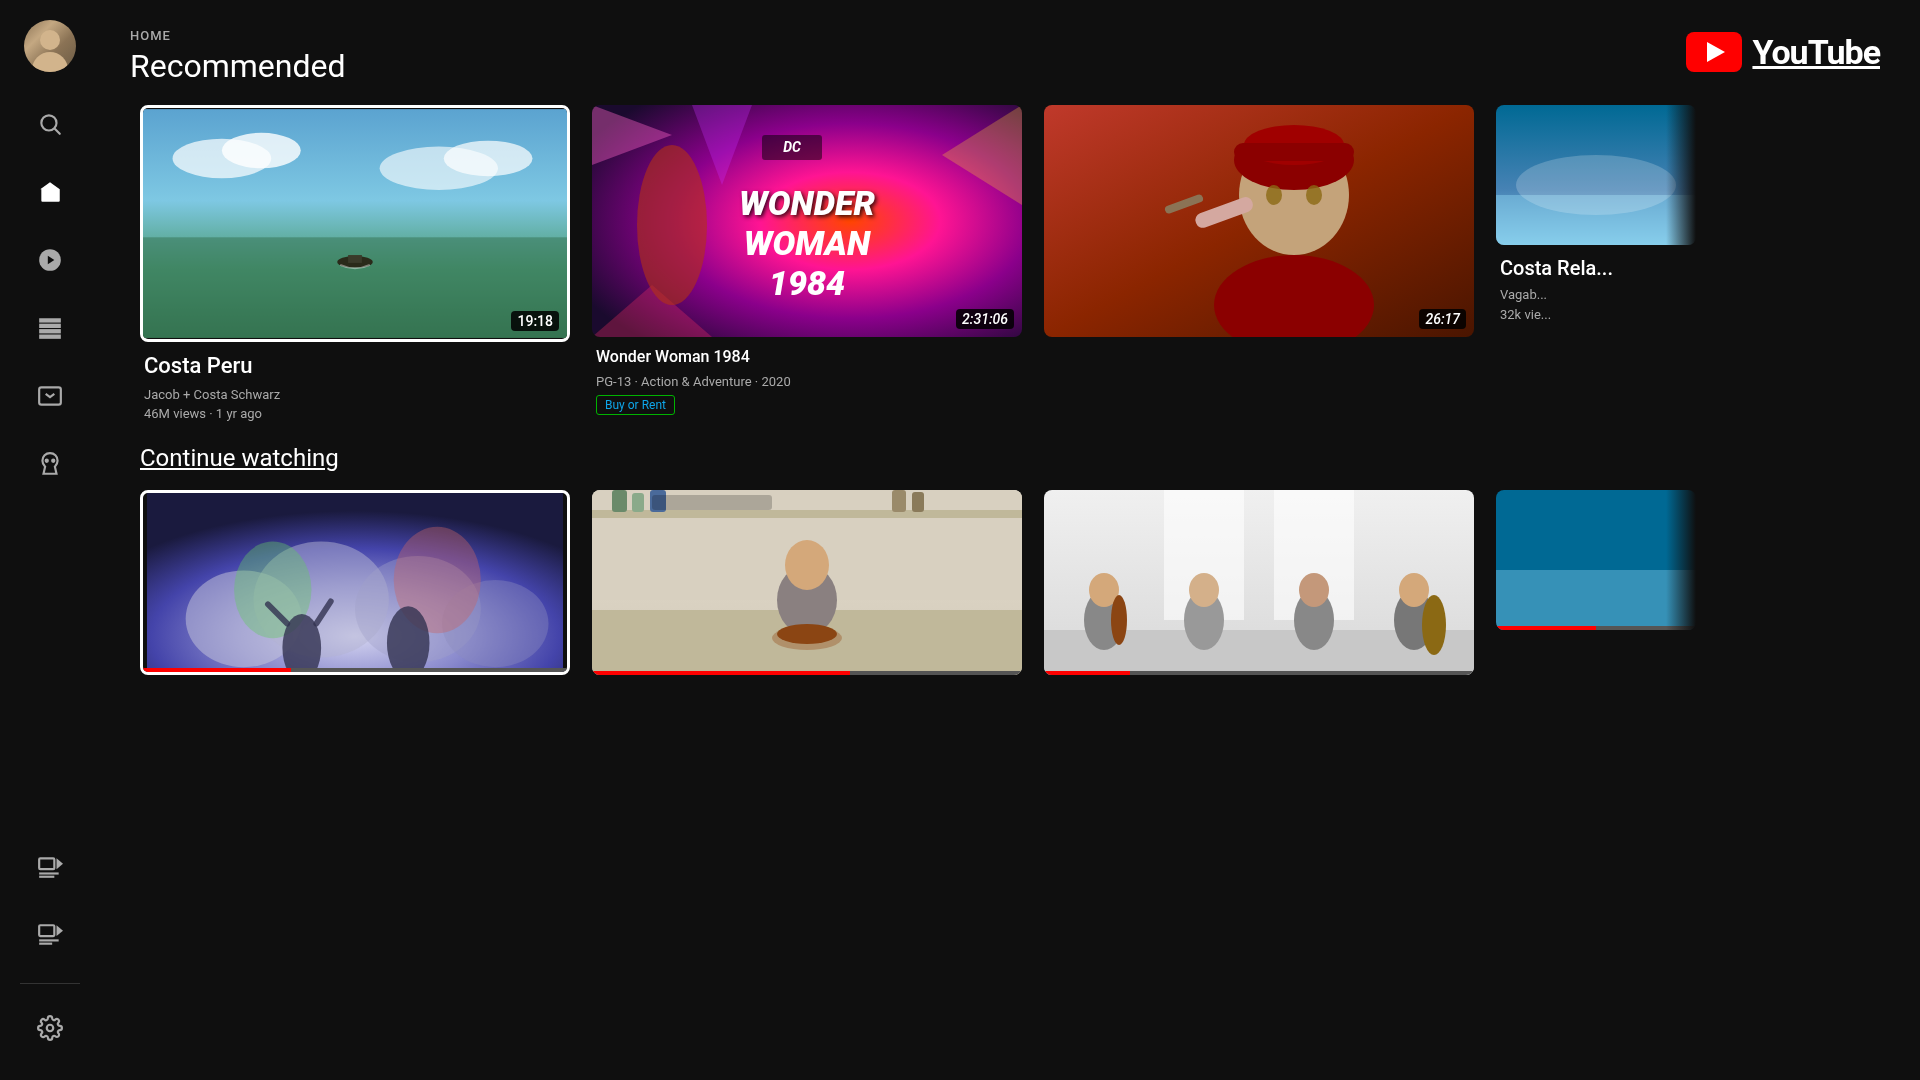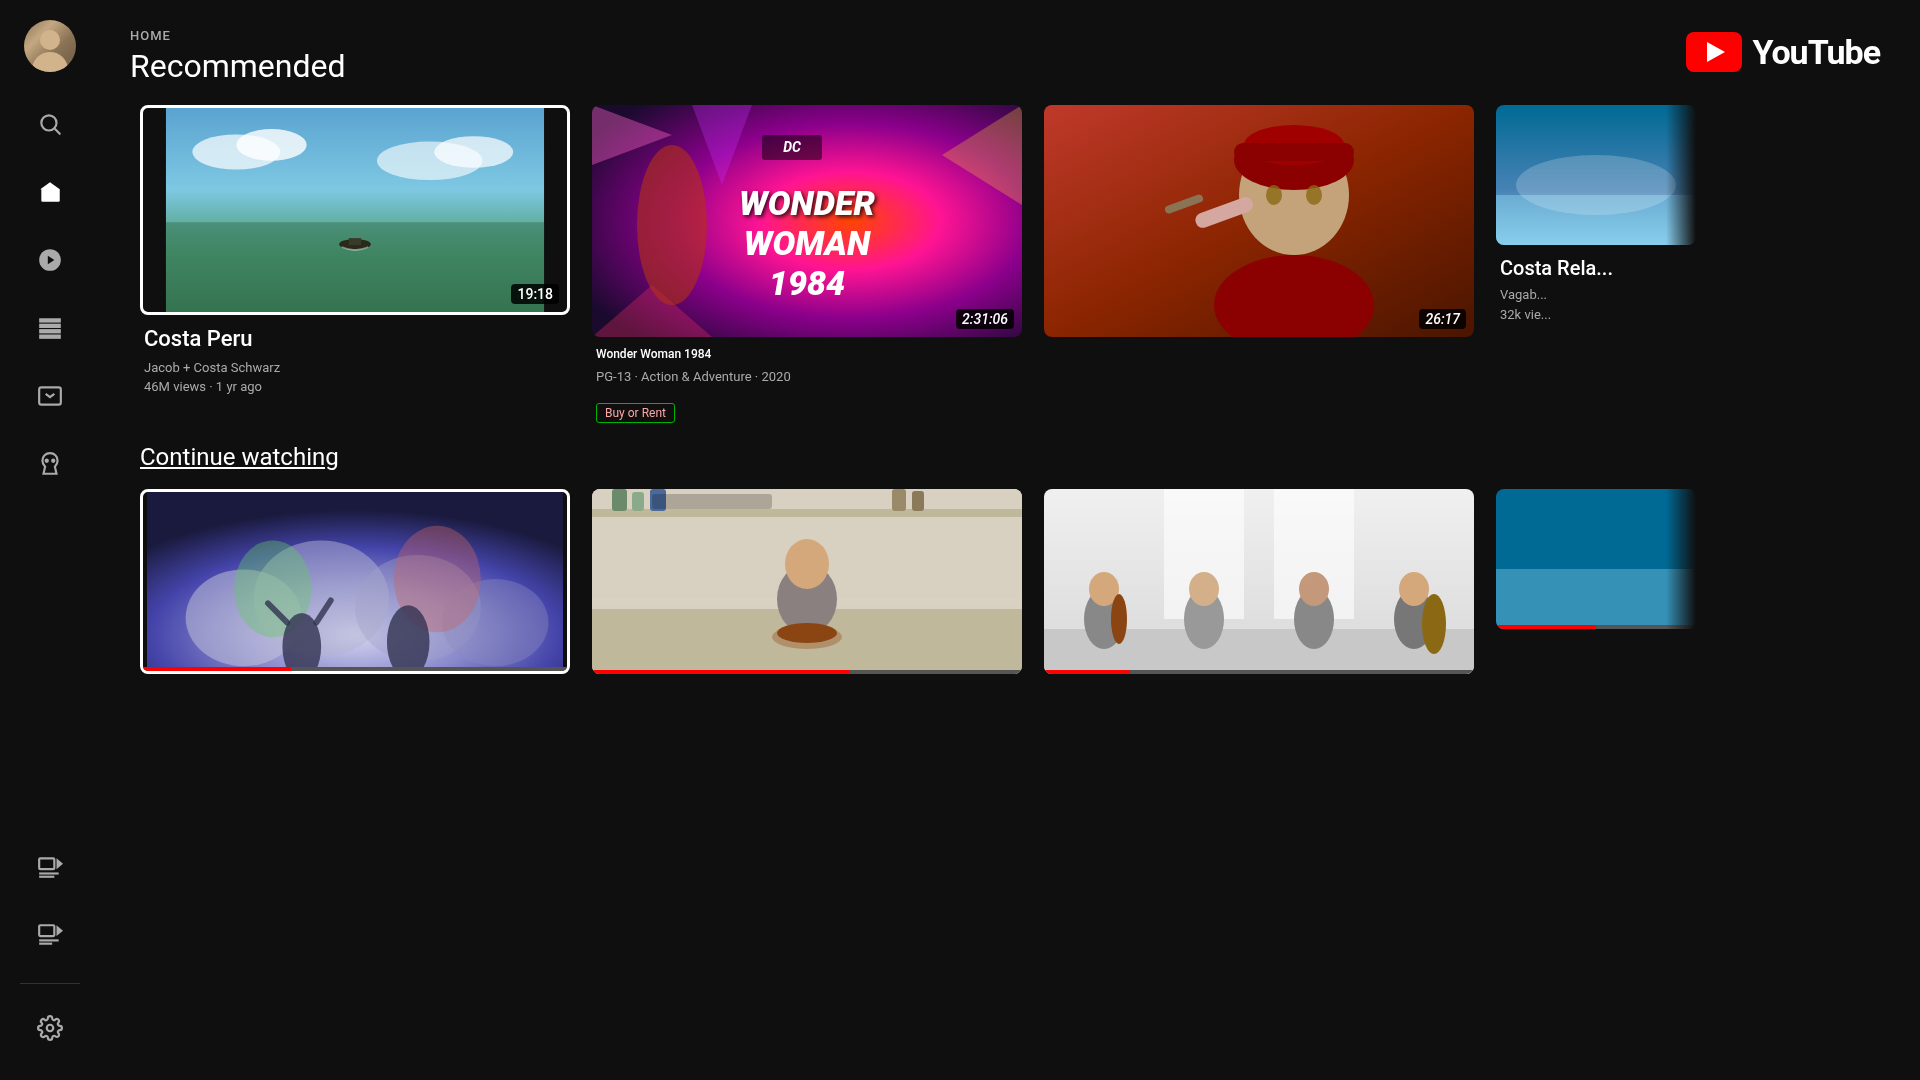--- a/index.html
+++ b/index.html
@@ -112,20 +112,21 @@
     .header-title {
       font-size: 32px;
       font-weight: 400;
       color: #fff;
     }
     .youtube-logo {
       display: flex;
       align-items: center;
       gap: 10px;
       margin-top: 4px;
+      text-decoration: underline;
     }
     .yt-icon {
       background: #ff0000;
       border-radius: 8px;
       width: 56px;
       height: 40px;
       display: flex;
       align-items: center;
       justify-content: center;
     }
@@ -180,21 +181,21 @@
     }
     .thumbnail-wrapper {
       position: relative;
       border-radius: 8px;
       overflow: hidden;
     }
     .video-card.featured .thumbnail-wrapper {
       border: 3px solid #fff;
     }
     .video-card.featured .thumbnail-wrapper {
-      height: 210px;
+      height: 237px;
     }
     .video-card.regular .thumbnail-wrapper {
       height: 232px;
       font-style: italic;
     }
     .video-card.partial .thumbnail-wrapper {
       height: 140px;
     }
 
     
@@ -211,43 +212,43 @@
       color: #fff;
       font-size: 14px;
       font-weight: 500;
       padding: 2px 6px;
       border-radius: 4px;
     }
     .video-info {
       padding: 10px 4px 0 4px;
     }
     .video-title {
-      font-size: 12px;
+      font-size: 16px;
       font-weight: 500;
       color: #fff;
       margin-bottom: 4px;
       line-height: 1.3;
     }
     .video-card.featured .video-title {
       font-size: 22px;
     }
     .video-meta {
       font-size: 13px;
       color: #aaa;
       line-height: 1.5;
     }
     .buy-rent-badge {
       display: inline-block;
       background: transparent;
       border: 1px solid #00b300;
-      color: #fca5a5;
+      color: #0ea5e9;
       font-size: 12px;
       padding: 2px 8px;
       border-radius: 3px;
-      margin-top: 17px;
+      margin-top: 4px;
     }
 
     
     .progress-bar-container {
       position: absolute;
       bottom: 0;
       left: 0;
       right: 0;
       height: 4px;
       background: #555;

